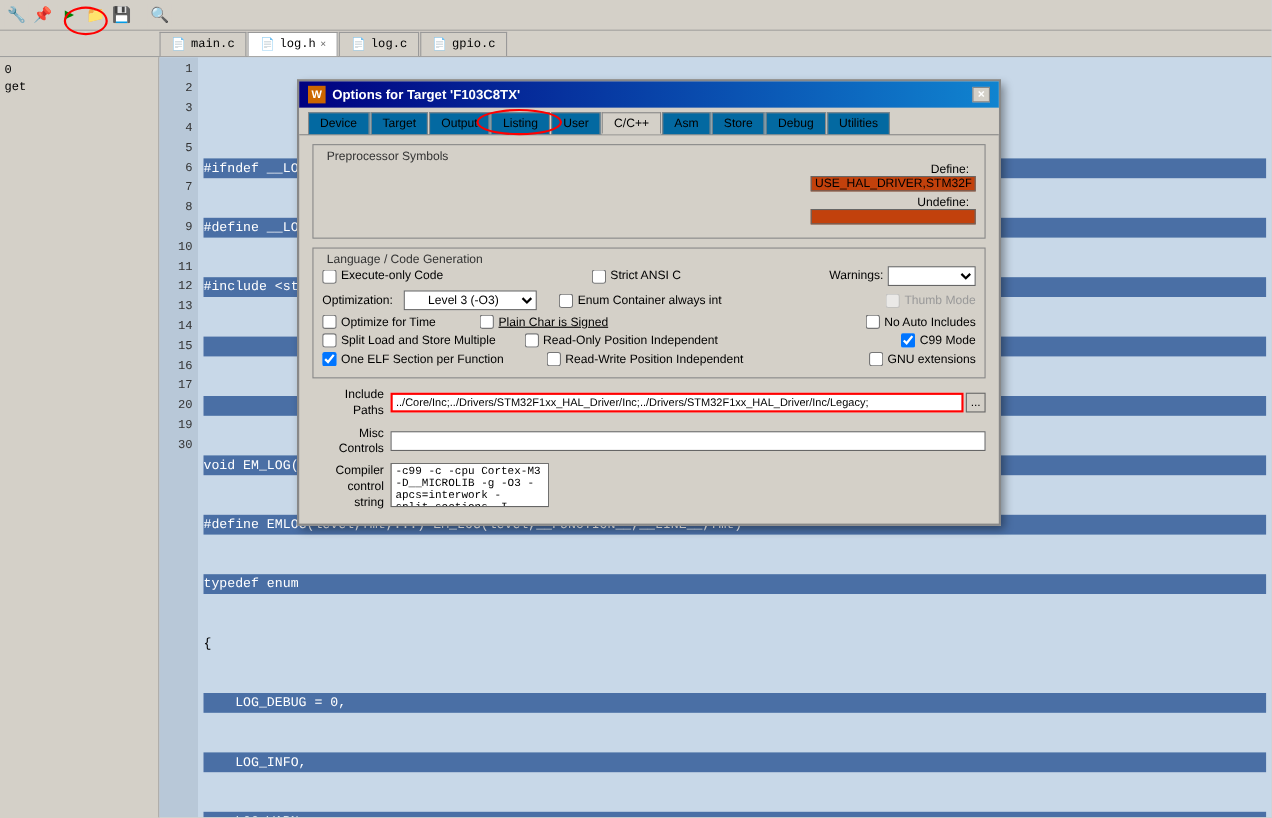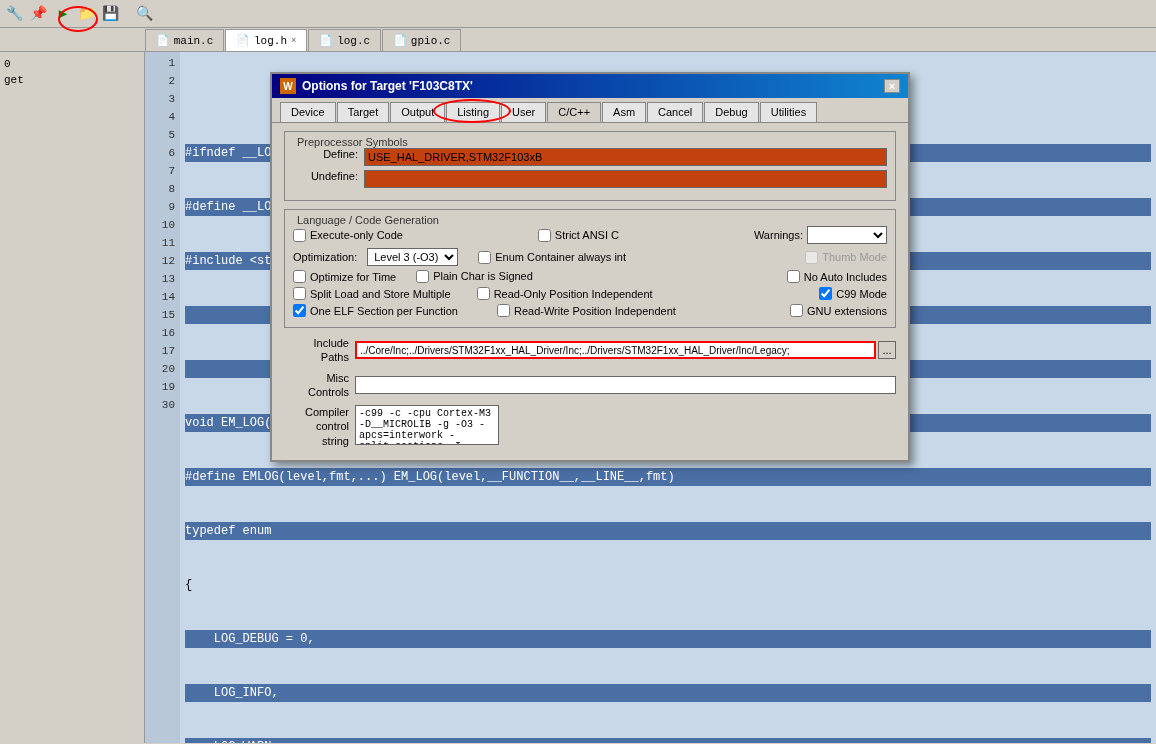--- a/index.html
+++ b/index.html
@@ -163,21 +163,21 @@
       display: flex;
       padding: 4px 8px 0;
       background: #d4d0c8;
       border-bottom: 1px solid #888;
       position: relative;
     }
     .dialog-tab {
       padding: 3px 10px;
       border: 1px solid #888;
       border-bottom: none;
-      background: #e5e5e5;
+      background: #0369a1;
       cursor: pointer;
       font-size: 11px;
       margin-right: 1px;
     }
     .dialog-tab.active {
       background: #d4d0c8;
       border-bottom: 1px solid #d4d0c8;
       z-index: 1;
     }
 
@@ -194,22 +194,23 @@
     }
     .fieldset-legend {
       font-size: 11px;
       padding: 0 4px;
       color: #333;
     }
 
     
     .form-row {
       display: flex;
-      align-items: flex-start;
+      align-items: flex-end;
       margin-bottom: 4px;
+      flex-direction: column;
     }
     .form-label {
       width: 65px;
       font-size: 11px;
       text-align: right;
       margin-right: 6px;
     }
     .form-input {
       flex: 1;
       height: 18px;
@@ -218,21 +219,21 @@
       font-size: 11px;
       padding: 0 3px;
     }
     .checkbox-label { font-size: 11px; }
     .opt-label { font-size: 11px; margin-right: 6px; }
     .opt-select {
       height: 18px;
       font-size: 11px;
       border: 1px solid #666;
       background: white;
-      padding: 0 2px;
+      padding: 0 17px;
     }
     .warnings-select {
       height: 18px;
       font-size: 11px;
       border: 1px solid #666;
       background: white;
       width: 90px;
     }
     .include-label {
       width: 65px;
@@ -425,21 +426,21 @@
         </div>
 
         <div class="dialog-tabs" style="position:relative;">
           <div class="dialog-tab">Device</div>
           <div class="dialog-tab">Target</div>
           <div class="dialog-tab">Output</div>
           <div class="dialog-tab">Listing</div>
           <div class="dialog-tab">User</div>
           <div class="dialog-tab active">C/C++</div>
           <div class="dialog-tab">Asm</div>
-          <div class="dialog-tab">Cancel</div>
+          <div class="dialog-tab">Store</div>
           <div class="dialog-tab">Debug</div>
           <div class="dialog-tab">Utilities</div>
 
           <div style="position:absolute; top:1px; left:161px; width:78px; height:24px; border:2px solid red; border-radius:50%; pointer-events:none;"></div>
         </div>
 
         <div class="dialog-body">
 
           <div class="fieldset">
             <div class="fieldset-legend">Preprocessor Symbols</div>
@@ -488,21 +489,21 @@
                 <input type="checkbox" disabled="" style="">
                 <span class="checkbox-label" style="color:#999;">Thumb Mode</span>
               </div>
             </div>
 
             <div style="display:flex; align-items:center; margin-bottom:4px; gap:20px;">
               <div style="display:flex; align-items:center; gap:4px;">
                 <input type="checkbox" style="">
                 <span class="checkbox-label">Optimize for Time</span>
               </div>
-              <div style="display:flex; align-items:flex-start; gap:4px; ">
+              <div style="display:flex; align-items:center; gap:4px; margin-left:20px;text-decoration:underline;">
                 <input type="checkbox" style="">
                 <span class="checkbox-label">Plain Char is Signed</span>
               </div>
               <div style="display:flex; align-items:center; gap:4px; margin-left:auto;">
                 <input type="checkbox" style="">
                 <span class="checkbox-label">No Auto Includes</span>
               </div>
             </div>
 
             <div style="display:flex; align-items:center; margin-bottom:4px; gap:20px;">

